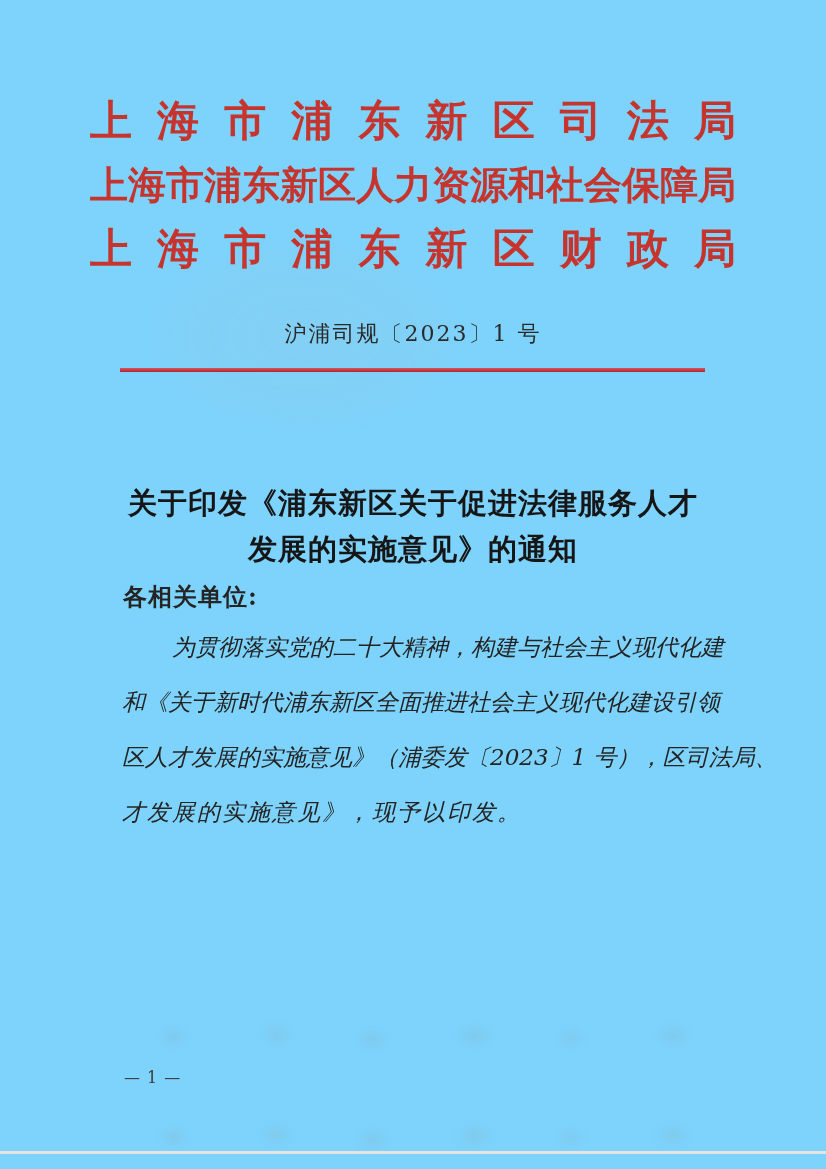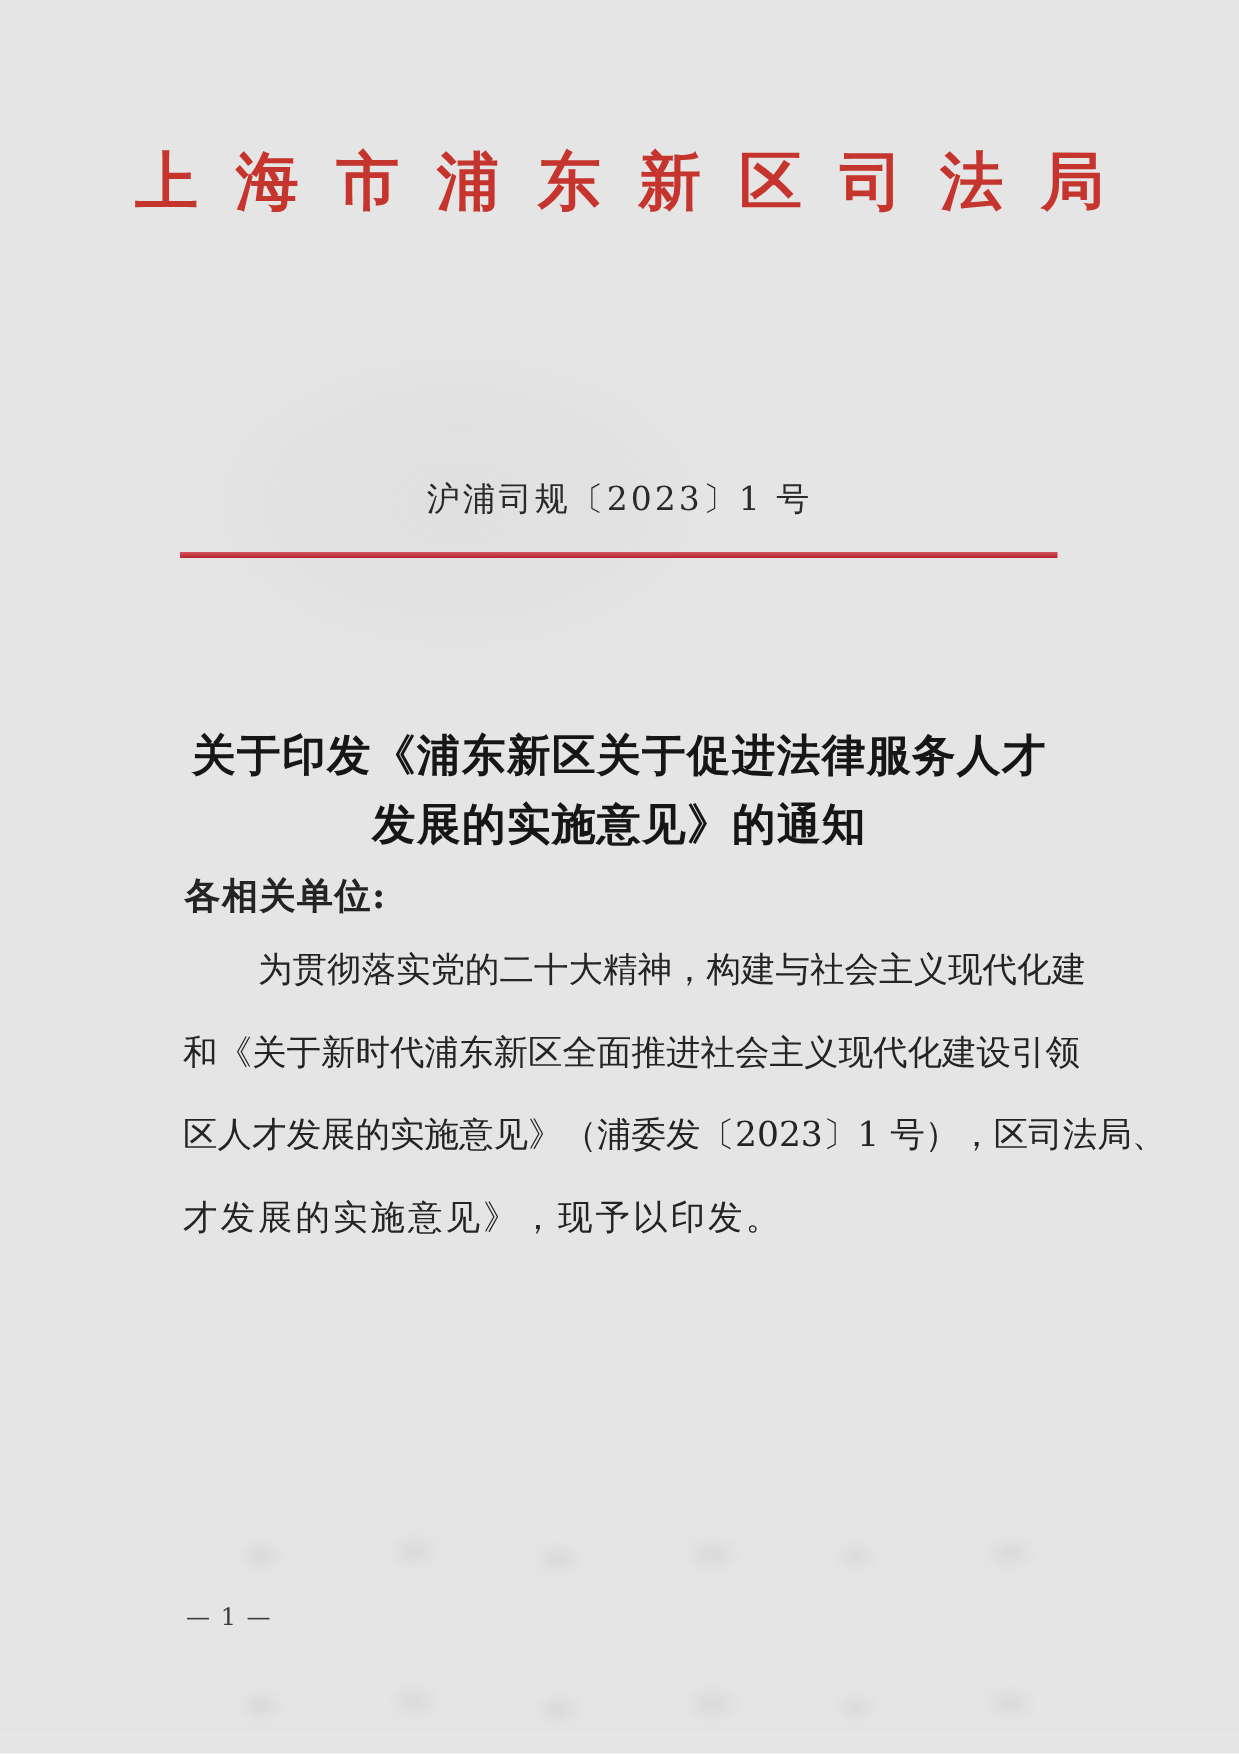--- a/index.html
+++ b/index.html
@@ -3,21 +3,21 @@
 <meta charset="utf-8">
 <style>
   * { margin: 0; padding: 0; box-sizing: border-box; }
   html, body { width: 826px; background: #ffffff; }
   body { font-family: "DejaVu Serif", "Liberation Serif", serif; }
 
   .page {
     position: relative;
     width: 826px;
     height: 1169px;
-    background: #e5e5e5;
+    background: #7dd3fc;
     overflow: hidden;
   }
 
   
   .agency-block {
     position: absolute;
     left: 90px;
     top: 89px;
     width: 646px;
   }
@@ -88,20 +88,21 @@
     top: 620px;
     width: 590px;
   }
   .body-line {
     font-size: 23px;
     color: #242424;
     line-height: 55px;
     white-space: nowrap;
     text-align: justify;
     text-align-last: justify;
+    font-style: italic;
   }
   .body-line.indent { padding-left: 50px; }
   .body-line.last {
     text-align: right;
     text-align-last: left;
     letter-spacing: 2px;
   }
 
   
   .page-number {
@@ -154,20 +155,22 @@
 </style>
 </head>
 <body>
 
 <div class="page">
 
   <div class="ghost-stamp"></div>
 
   <div class="agency-block">
     <div class="agency-line wide">上海市浦东新区司法局</div>
+    <div class="agency-line full">上海市浦东新区人力资源和社会保障局</div>
+    <div class="agency-line wide">上海市浦东新区财政局</div>
   </div>
 
   <div class="doc-number">沪浦司规〔2023〕1 号</div>
 
   <div class="red-divider"></div>
 
   <div class="doc-title">
     <div>关于印发《浦东新区关于促进法律服务人才</div>
     <div>发展的实施意见》的通知</div>
   </div>

